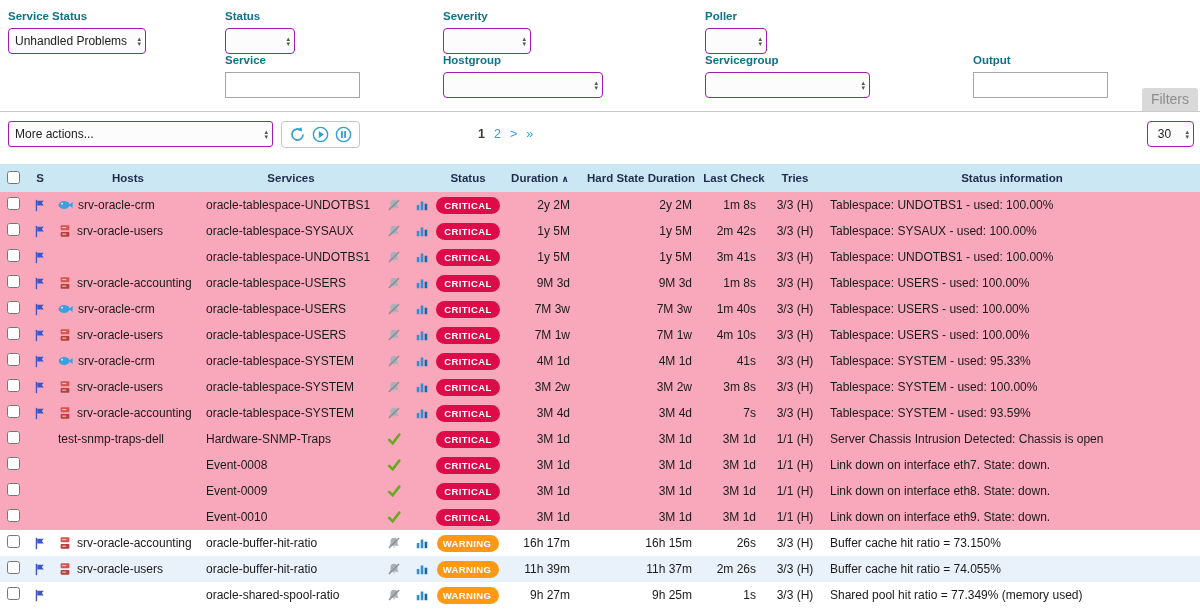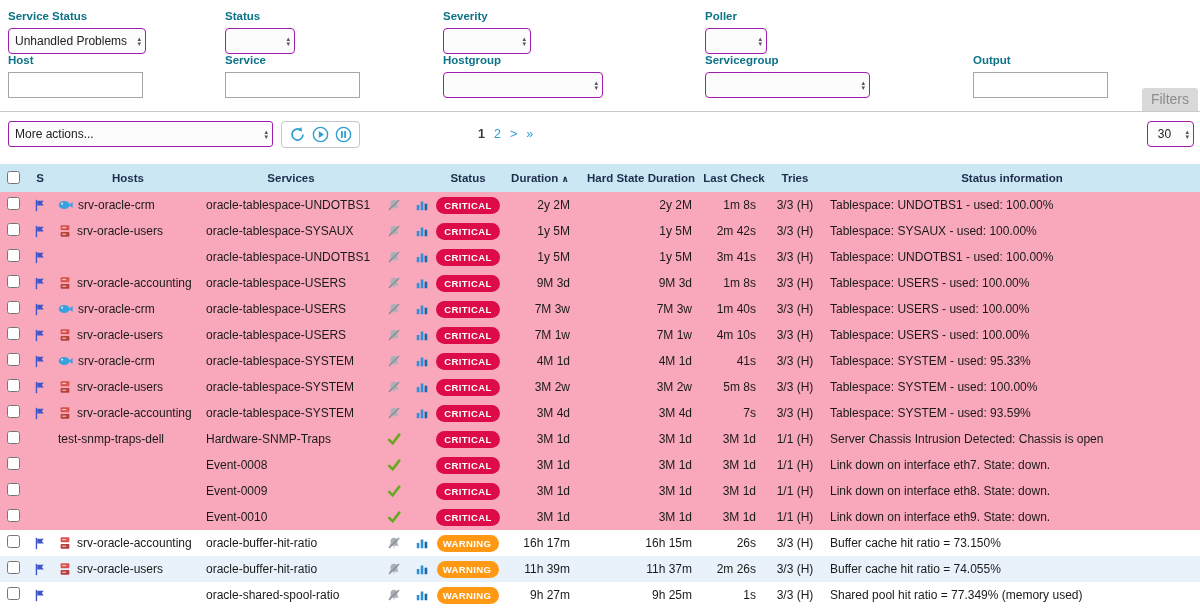--- a/index.html
+++ b/index.html
@@ -80,24 +80,20 @@
     </div>
     <div class="fgroup fg3" data-name="filter-severity">
       <label class="flabel" data-name="severity-label">Severity</label>
       <span class="selwrap"><select style="width:88px" data-name="severity-select">
         <option></option></select></span>
     </div>
     <div class="fgroup fg4" data-name="filter-poller">
       <label class="flabel" data-name="poller-label">Poller</label>
       <span class="selwrap"><select style="width:62px" data-name="poller-select">
         <option></option></select></span>
-    </div>
-    <div class="fgroup fg5" data-name="filter-host">
-      <label class="flabel" data-name="host-label">Host</label>
-      <input class="ftext" style="width: 135px;" data-name="host-input">
     </div>
     <div class="fgroup fg6" data-name="filter-service">
       <label class="flabel" data-name="service-label">Service</label>
       <input class="ftext" style="width: 135px;" data-name="service-input">
     </div>
     <div class="fgroup fg7" data-name="filter-hostgroup">
       <label class="flabel" data-name="hostgroup-label">Hostgroup</label>
       <span class="selwrap"><select style="width:160px" data-name="hostgroup-select">
         <option></option></select></span>
     </div>
@@ -502,21 +498,21 @@
           <td class="c" data-name="graph-cell"><span class="icn" data-name="chart-icon">
               <svg width="14" height="14" viewBox="0 0 16 16">
                 <rect x="2" y="8" width="3" height="6" fill="#2d8fd5"></rect>
                 <rect x="6.5" y="4" width="3" height="10" fill="#2d8fd5"></rect>
                 <rect x="11" y="6.5" width="3" height="7.5" fill="#1668a8"></rect>
               </svg>
             </span></td>
           <td class="c" data-name="status-cell"><span class="badge badge-critical" data-name="status-badge">CRITICAL</span></td>
           <td class="r" data-name="duration-cell">3M 2w</td>
           <td class="r" data-name="hard-state-duration-cell">3M 2w</td>
-          <td class="r" data-name="last-check-cell">5m 8s</td>
+          <td class="r" data-name="last-check-cell">3m 8s</td>
           <td class="c" data-name="tries-cell">3/3 (H)</td>
           <td class="l" data-name="status-info-cell">Tablespace: SYSTEM - used: 100.00%</td>
         </tr>
         <tr data-name="table-row" class="row-critical">
           <td class="c" data-name="row-select-cell"><input type="checkbox" data-name="row-checkbox" style=""></td>
           <td class="c" data-name="row-flag-cell"><span class="icn" data-name="flag-icon">
               <svg width="13" height="13" viewBox="0 0 16 16">
                 <path d="M3 1v14" stroke="#3d55c6" stroke-width="1.7"></path>
                 <path d="M4 2h8L9.6 5 12 8H4z" fill="#3d55c6"></path>
               </svg>

